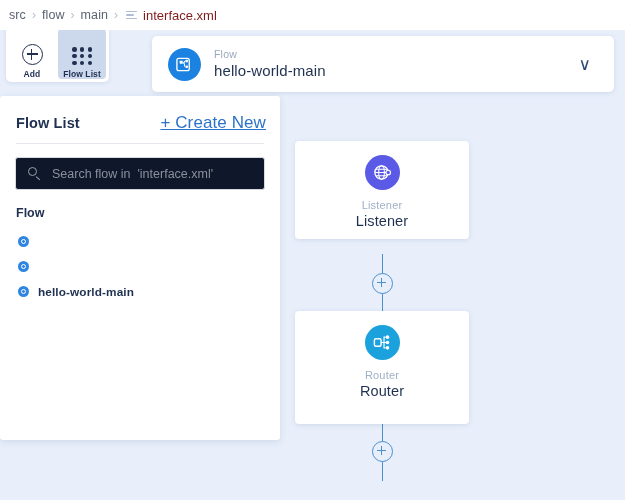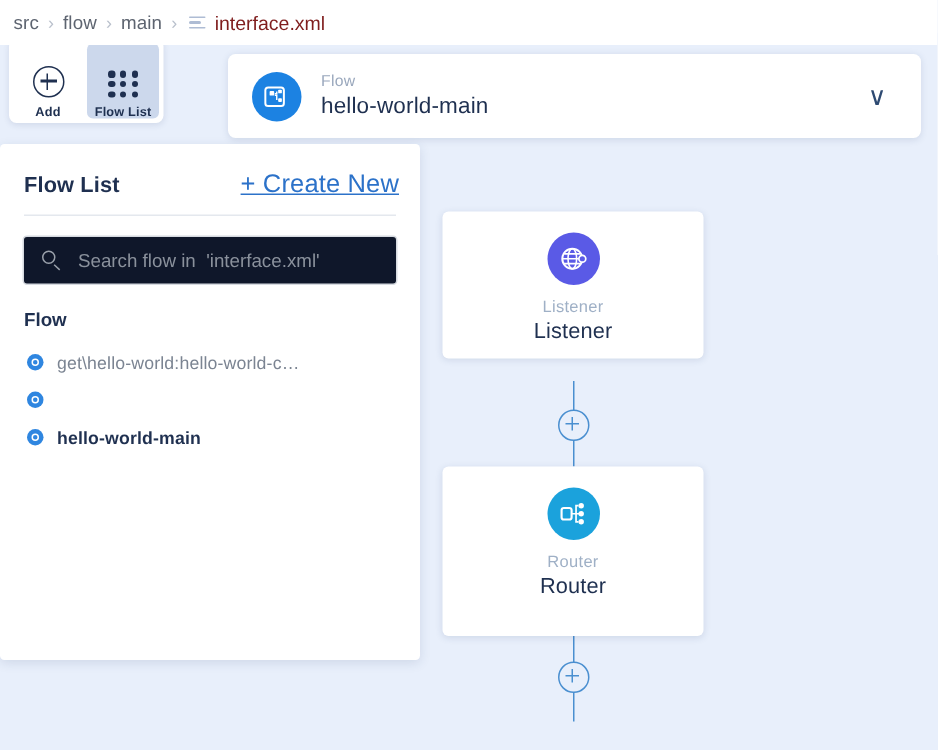--- a/index.html
+++ b/index.html
@@ -465,21 +465,20 @@
   <div class="search-box">
     <span class="search-icon"></span>
     <input class="search-input" type="text" placeholder="Search flow in  'interface.xml'" style="">
   </div>
 
   <div class="group-label">Flow</div>
 
   <div class="flow-items">
     <div class="flow-item">
       <span class="flow-dot-icon"></span>
-      <span class="flow-item-label">get\hello-world:hello-world-c…</span>
     </div>
     <div class="flow-item">
       <span class="flow-dot-icon"></span>
     </div>
     <div class="flow-item active">
       <span class="flow-dot-icon"></span>
       <span class="flow-item-label">hello-world-main</span>
     </div>
   </div>
 </div>

